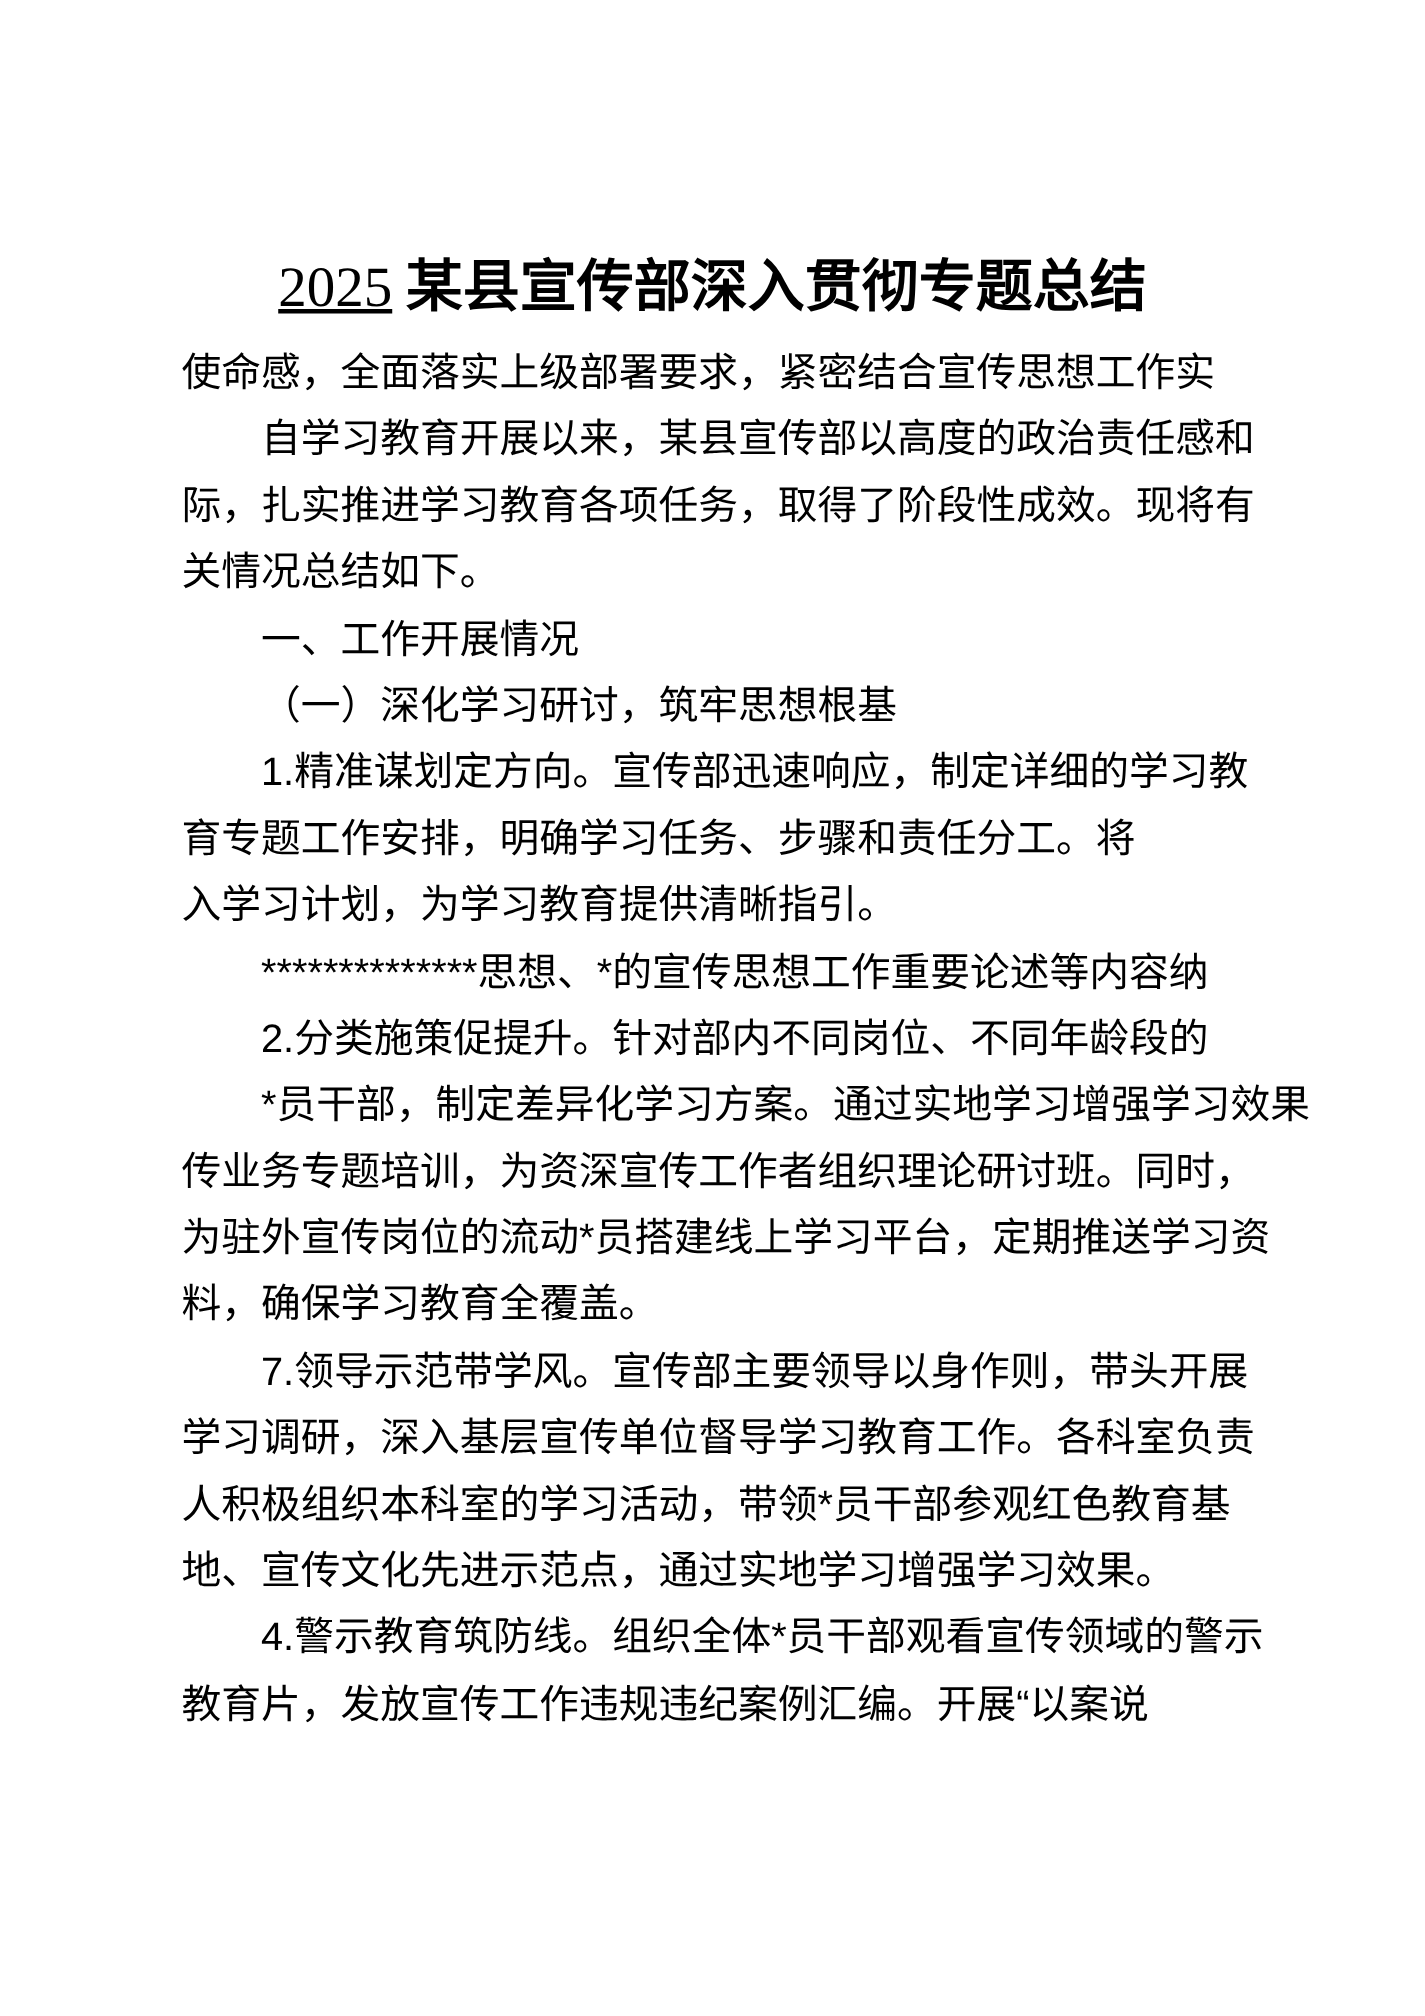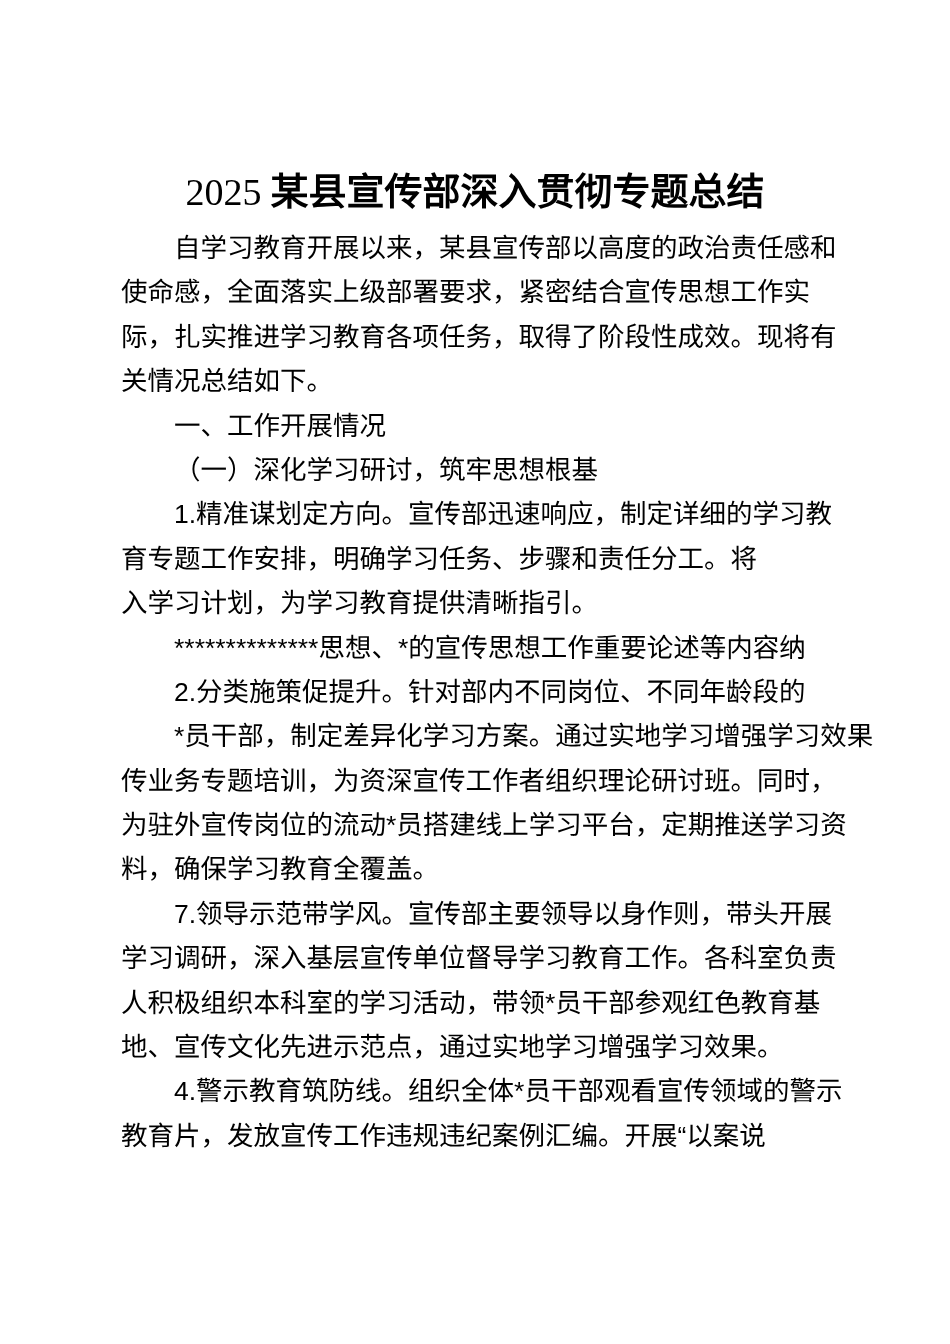--- a/index.html
+++ b/index.html
@@ -28,20 +28,21 @@
     text-align: center;
     font-size: 38px;
     line-height: 46px;
     font-weight: 600;
     white-space: nowrap;
   }
   .title-year {
     font-family: "Liberation Serif", serif;
     font-weight: 500;
     margin-right: 9px;
+    text-decoration: underline;
   }
   .body-text {
     position: absolute;
     top: 226px;
     left: 121px;
     width: 716px;
   }
   .line {
     font-size: 26.5px;
     line-height: 44.4px;
@@ -57,22 +58,22 @@
 <body>
 
 <div class="page">
 
   <div class="doc-title">
     <span class="title-year">2025</span><span>某县宣传部深入贯彻专题总结</span>
   </div>
 
   <div class="body-text">
 
+    <div class="line">使命感，全面落实上级部署要求，紧密结合宣传思想工作实</div>
     <div class="line indent">自学习教育开展以来，某县宣传部以高度的政治责任感和</div>
-    <div class="line">使命感，全面落实上级部署要求，紧密结合宣传思想工作实</div>
     <div class="line">际，扎实推进学习教育各项任务，取得了阶段性成效。现将有</div>
     <div class="line">关情况总结如下。</div>
 
     <div class="line indent">一、工作开展情况</div>
     <div class="line indent">（一）深化学习研讨，筑牢思想根基</div>
 
     <div class="line indent">1.精准谋划定方向。宣传部迅速响应，制定详细的学习教</div>
     <div class="line">育专题工作安排，明确学习任务、步骤和责任分工。将</div>
     <div class="line">入学习计划，为学习教育提供清晰指引。</div>
     <div class="line indent">**************思想、*的宣传思想工作重要论述等内容纳</div>

